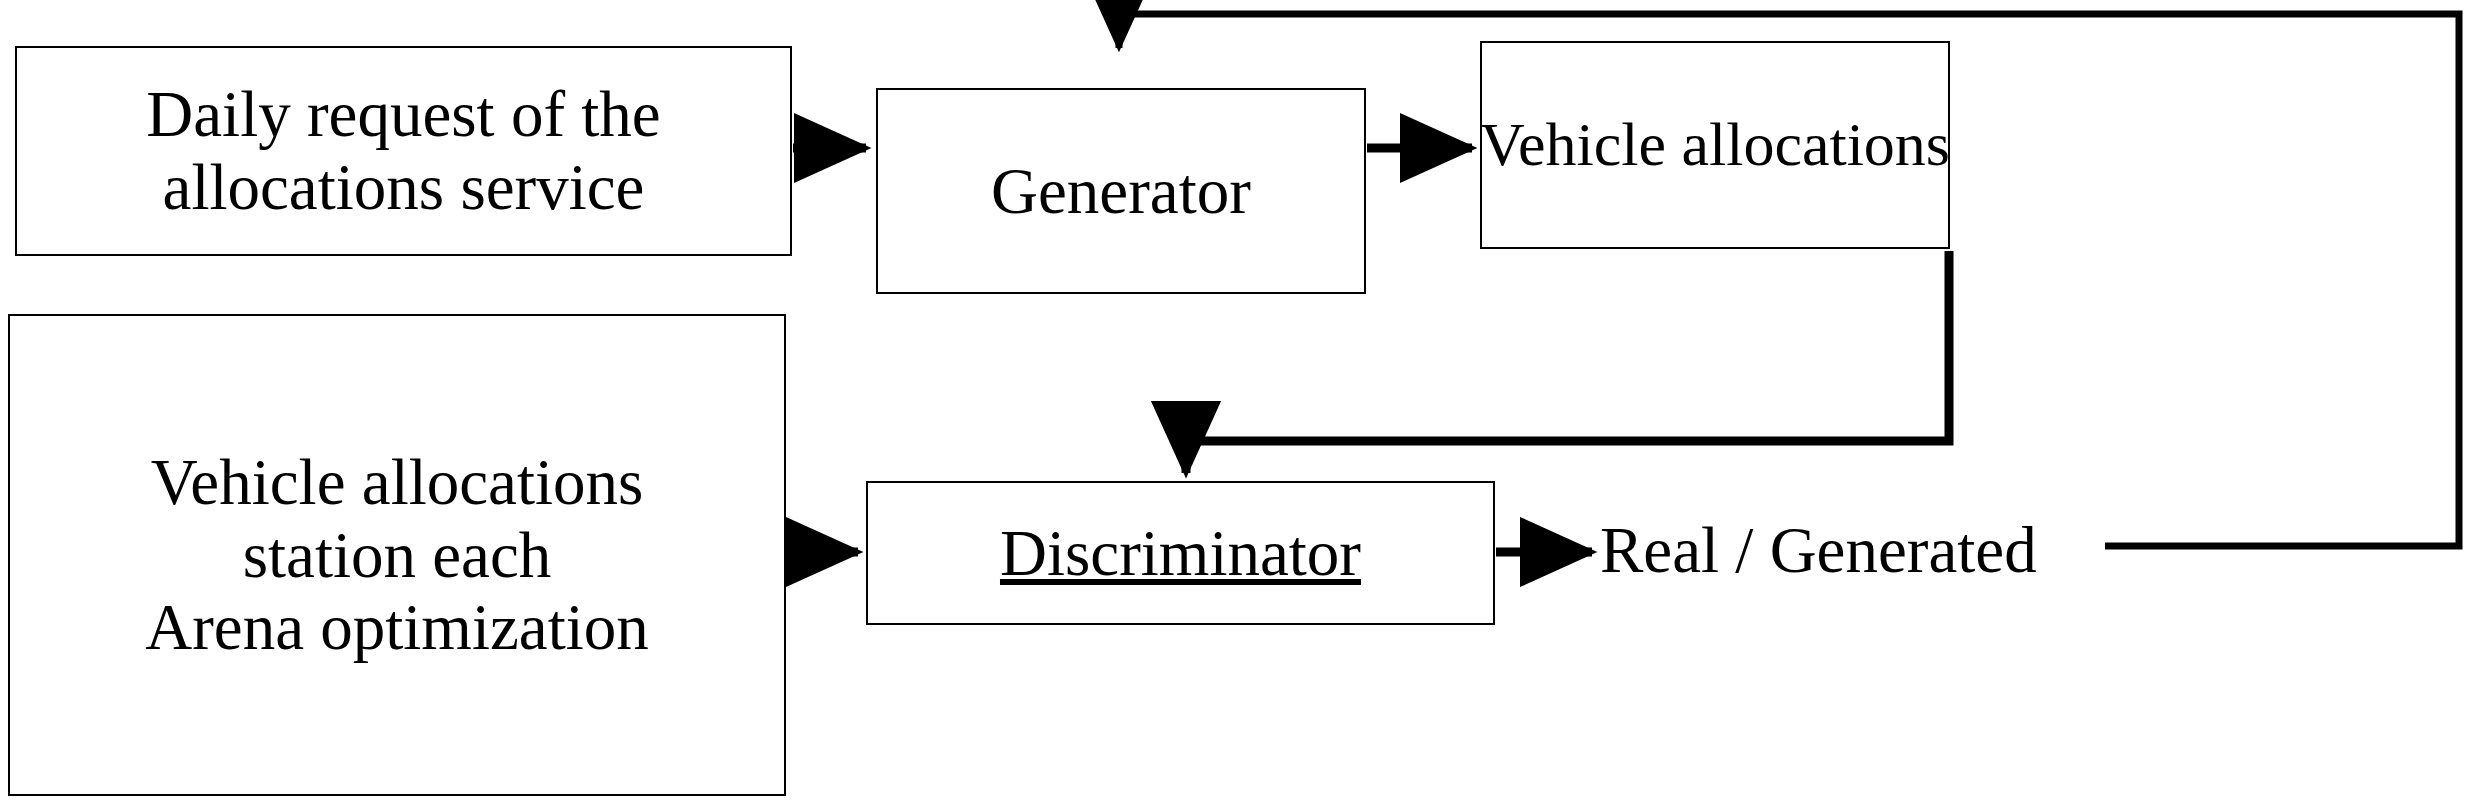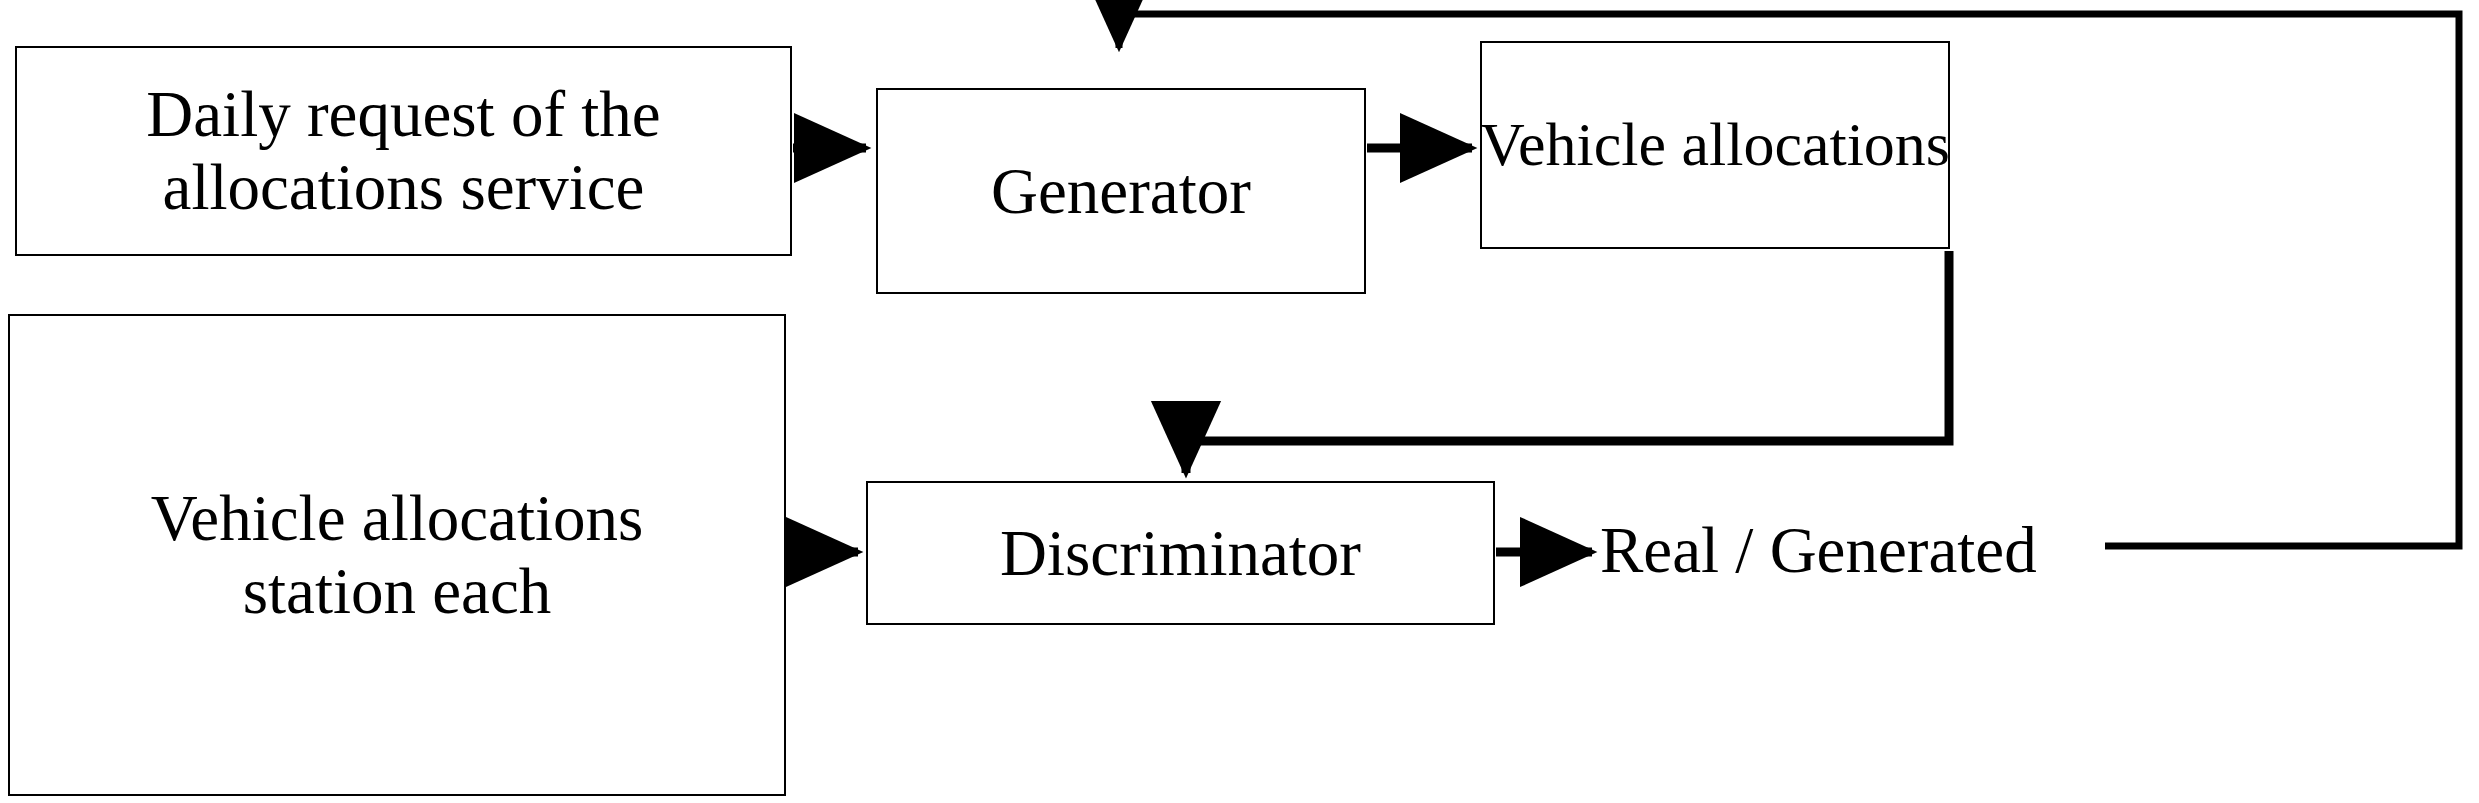--- a/index.html
+++ b/index.html
@@ -23,21 +23,21 @@
     justify-content:center;
     text-align:center;
     line-height:1.12;
     color:#000000;
   }
   .node .ln{display:block;white-space:nowrap;}
   #node-daily-request{ left:15px;  top:46px;  width:777px;  height:210px; font-size:65px; }
   #node-generator    { left:876px; top:56px;  width:490px;  height:206px; font-size:65px;margin-top:32px; }
   #node-vehicle-alloc-top{ left:1480px; top:41px; width:470px; height:208px; font-size:62px; }
   #node-vehicle-alloc-arena{ left:8px; top:314px; width:778px; height:482px; font-size:65px; }
-  #node-discriminator{ left:866px; top:481px; width:629px; height:144px; font-size:65px; }
+  #node-discriminator{ left:866px; top:481px; width:629px; height:144px; font-size:65px;text-decoration:underline; }
   #label-real-generated{
     position:absolute;
     left:1600px;
     top:510px;
     width:520px;
     height:80px;
     display:flex;
     align-items:center;
     justify-content:flex-start;
     font-size:65px;
@@ -95,20 +95,21 @@
     <span class="ln">Generator</span>
   </div>
 
   <div class="node" id="node-vehicle-alloc-top">
     <span class="ln">Vehicle allocations</span>
   </div>
 
   <div class="node" id="node-vehicle-alloc-arena">
     <span class="ln">Vehicle allocations</span>
     <span class="ln">station each</span>
+    <span class="ln">Arena optimization</span>
   </div>
 
   <div class="node" id="node-discriminator">
     <span class="ln">Discriminator</span>
   </div>
 
   <div id="label-real-generated">
     <span class="ln">Real / Generated</span>
   </div>
 

